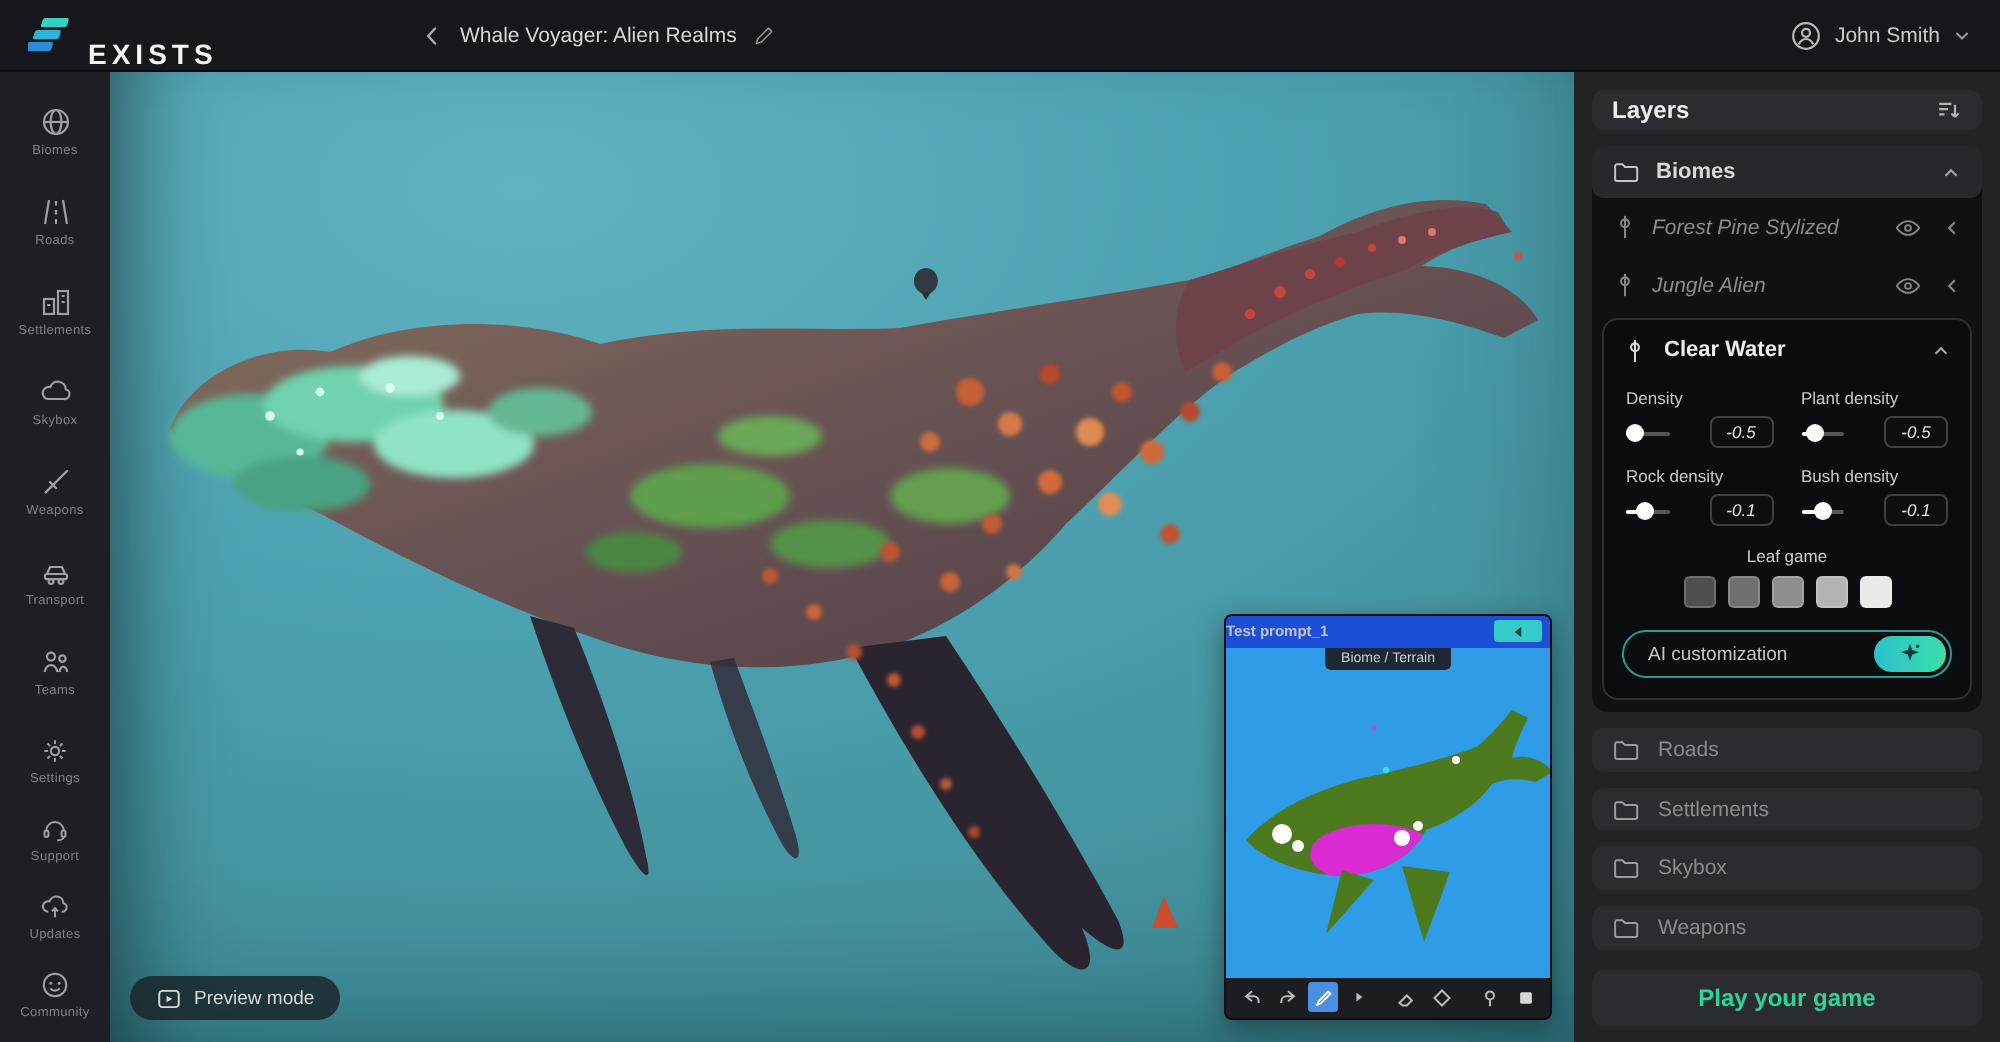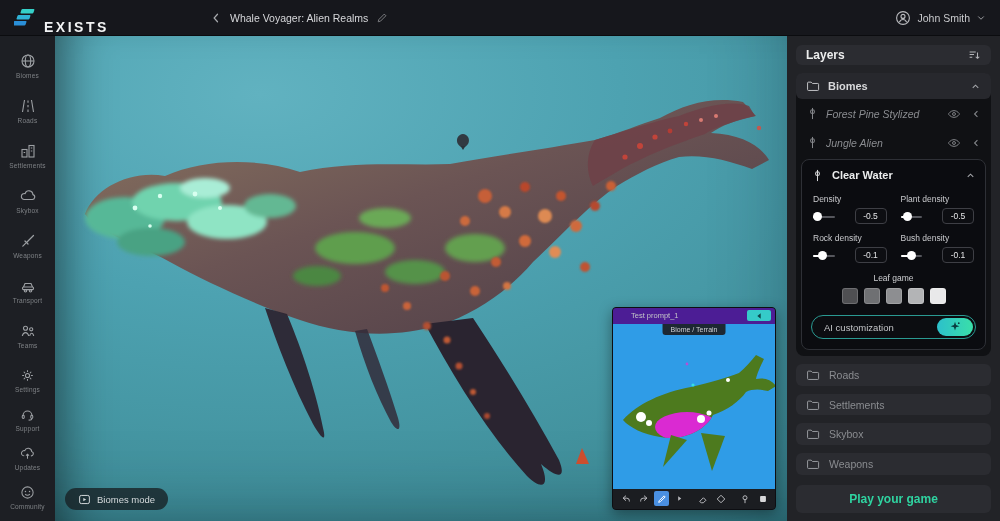--- a/index.html
+++ b/index.html
@@ -38,22 +38,22 @@
   .canvas > svg.world { position:absolute; inset:0; }
 
   .preview-pill { position:absolute; left:10px; bottom:11px; height:22px;
     background:rgba(23,31,35,.78); border-radius:12px; display:flex; align-items:center;
     gap:6px; padding:0 13px; color:#d5dadc; font-size:9.5px; cursor:pointer; }
 
   
   .minimap { position:absolute; right:11px; bottom:11px; width:164px; height:203px;
     border-radius:4px; overflow:hidden; background:#17181c; border:1px solid #0d0e12;
     box-shadow:0 4px 14px rgba(0,0,0,.4); display:flex; flex-direction:column; }
-  .mm-header { height:16px; background:#4c1d95; display:flex; align-items:center;
-    padding:2px 4px 2px 18px; }
+  .mm-header { height:16px; background:#1d4ed8; display:flex; align-items:center;
+    padding:2px 4px 2px 0;font-weight:bold; }
   .mm-title { color:#c3c4c8; font-size:7.5px; flex:1; white-space:nowrap; overflow:hidden; }
   .mm-collapse { width:24px; height:11px; background:#35cbc9; border-radius:2px;
     display:flex; align-items:center; justify-content:center; cursor:pointer; }
   .mm-body { position:relative; flex:1; background:#2f9ce7; }
   .mm-tab { position:absolute; top:0; left:50%; transform:translateX(-50%);
     background:rgba(28,30,36,.92); color:#cfd0d4; font-size:7px; padding:2px 8px;
     border-radius:0 0 3px 3px; white-space:nowrap; cursor:pointer; }
   .mm-toolbar { height:21px; background:#1b1d21; display:flex; align-items:center;
     padding:0 5px; gap:3px; }
   .mm-btn { width:15px; height:15px; border-radius:2px; display:flex; align-items:center;
@@ -80,21 +80,21 @@
   .layer-row .name { flex:1; white-space:nowrap; overflow:hidden;font-style:italic; }
   .layer-row .ric { color:#77797d; display:flex; align-items:center; gap:10px; }
 
   .cw-card { margin:2px 5px 0; background:#0b0c10; border:1px solid #2e3036;
     border-radius:8px; padding-bottom:8px; }
   .cw-head { height:30px; display:flex; align-items:center; gap:8px; padding:0 9px;
     color:#eceded; font-size:11px; font-weight:bold; cursor:pointer; }
   .cw-head .spacer { flex:1; }
   .cw-controls { display:grid; grid-template-columns:1fr 1fr; gap:9px 14px; padding:4px 11px 0; }
   .control label { display:block; color:#c9cacd; font-size:8.5px; margin-bottom:4px; }
-  .c-row { display:flex; align-items:center; gap:20px; }
+  .c-row { display:flex; align-items:center; gap:20px;font-style:italic; }
   .slider { position:relative; flex:1; height:11px; cursor:pointer; }
   .slider .track { position:absolute; top:5px; left:0; right:0; height:2px; background:#55565c; border-radius:1px; }
   .slider .fill  { position:absolute; top:5px; left:0; height:2px; background:#fff; border-radius:1px; }
   .slider .thumb { position:absolute; top:1px; width:9px; height:9px; border-radius:50%; background:#fff; }
   .vbox { width:32px; height:16px; background:#0d0e12; border:1px solid #3e3f45;
     border-radius:4px; color:#e4e5e7; font-size:8.5px; display:flex; align-items:center;
     justify-content:center; }
   .leaf { margin-top:10px; text-align:center; }
   .leaf .llabel { color:#cfd0d3; font-size:8.5px; margin-bottom:5px; }
   .swatches { display:flex; justify-content:center; gap:6px; }
@@ -355,21 +355,21 @@
       </g>
 
       <path d="M527 412 l7 16 h-13 z" fill="#cc4e2e"></path>
     </svg>
 
     <div class="preview-pill">
       <svg width="13" height="13" viewBox="0 0 16 16" stroke="#d5dadc" stroke-width="1.2" fill="none">
         <rect x="2" y="3" width="12" height="10" rx="2"></rect>
           <path d="M6.5 6 L10 8 L6.5 10 Z" fill="#d5dadc" stroke="none"></path>
       </svg>
-      <span>Biomes mode</span>
+      <span>Preview mode</span>
     </div>
 
     <div class="minimap">
       <div class="mm-header">
         <span class="mm-title">Test prompt_1</span>
         <div class="mm-collapse">
           <svg width="8" height="8" viewBox="0 0 12 12">
             <path d="M8.5 2 L3.5 6 L8.5 10 Z" fill="#0e4449"></path>
           </svg>
         </div>

